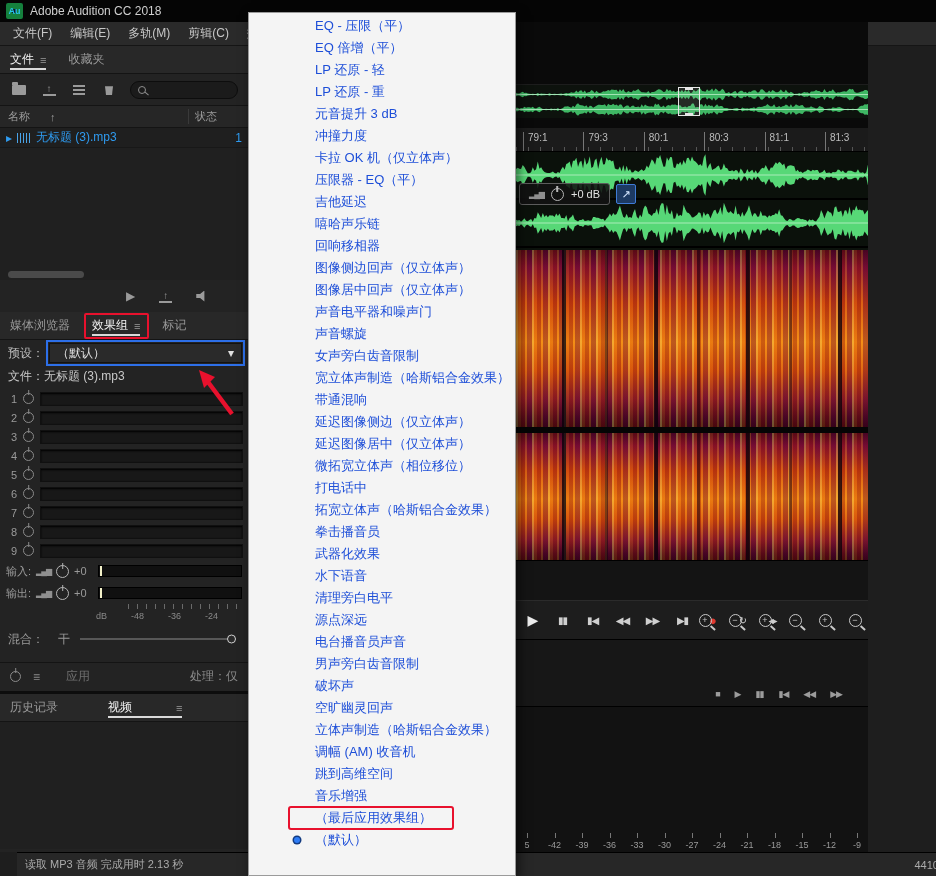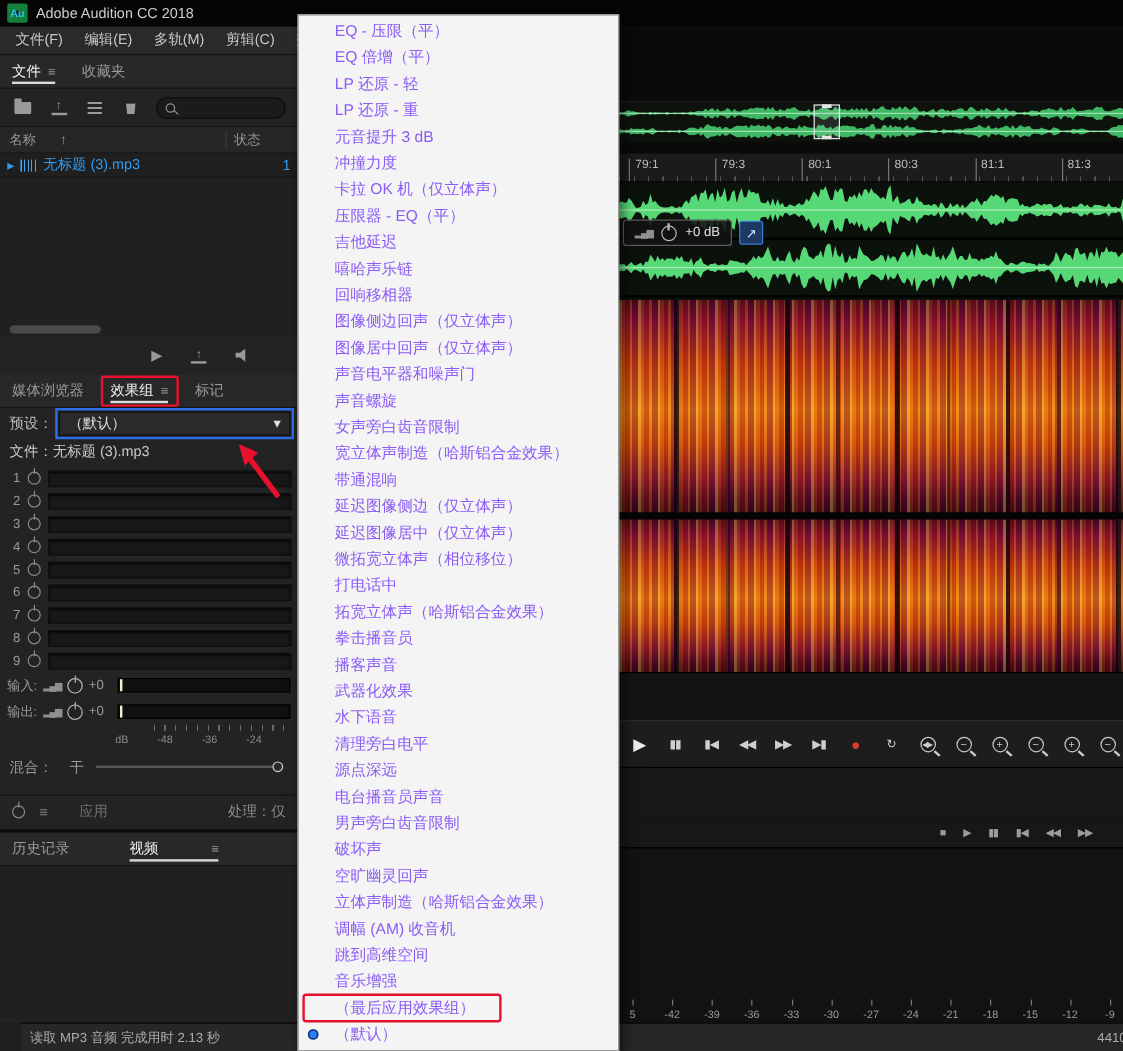--- a/index.html
+++ b/index.html
@@ -64,32 +64,32 @@
   .mix-row{height:26px;display:flex;align-items:center;padding:0 8px;color:#9a9a9a;margin-top:4px;}
   .mix-track{position:relative;flex:1;height:2px;background:#575757;margin-left:10px;margin-right:4px;}
   .mix-knob{position:absolute;right:0;top:50%;transform:translateY(-50%);width:9px;height:9px;border:1.5px solid #cfcfcf;border-radius:50%;background:#2a2a2a;}
   .fx-bottom{height:28px;display:flex;align-items:center;gap:12px;padding:0 10px;border-top:1px solid #141414;color:#8a8a8a;margin-top:10px;}
   .rack-ico{font-size:12px;color:#8a8a8a;}
   .apply-btn{color:#6f6f6f;margin-left:14px;}
   .proc-label{margin-left:auto;white-space:nowrap;overflow:hidden;}
 
   
   .preset-menu{position:absolute;left:248px;top:12px;width:268px;bottom:0;background:#f4f4f4;border:1px solid #9a9a9a;box-shadow:3px 3px 10px rgba(0,0,0,.55);padding-top:2px;z-index:50;overflow:hidden;}
-  .menu-item{position:relative;height:22px;line-height:22px;padding-left:30px;color:#8b5cf6;font-size:13px;white-space:nowrap;}
+  .menu-item{position:relative;height:22px;line-height:22px;padding-left:30px;color:#1d4ed8;font-size:13px;white-space:nowrap;margin-left:36px;}
   .menu-item.boxed::after{content:'';position:absolute;left:3px;width:162px;top:-1px;bottom:-1px;border:2px solid #e8112d;border-radius:3px;}
   .menu-item.selected::before{content:'';position:absolute;left:9px;top:8px;width:6px;height:6px;border-radius:50%;background:#2e7cf6;box-shadow:0 0 0 1.5px #123a80;}
 
   
   .history-empty{height:127px;background:#202020;}
 
   
   .status-bar{position:absolute;left:17px;top:852px;width:936px;height:24px;background:#272727;border-top:1px solid #000;display:flex;align-items:center;justify-content:space-between;padding:0 8px;color:#ababab;font-size:11px;z-index:5;}
 
   
-  .editor{position:absolute;left:516px;top:22px;width:420px;height:830px;background:#0d0d0d;z-index:10;}
+  .editor{position:absolute;left:516px;top:22px;width:352px;height:830px;background:#0d0d0d;z-index:10;}
   .ed-top{height:63px;background:#0a0a0a;border-bottom:1px solid #1d1d1d;}
   .overview{height:33px;background:#0d120d;position:relative;padding:3px 0 2px 0;}
   .ov-band{height:13px;margin-bottom:2px;}
   .sel-bracket{position:absolute;left:162px;top:2px;width:22px;height:29px;border:1px solid #e6e6e6;background:rgba(255,255,255,.10);}
   .sel-bracket::before,.sel-bracket::after{content:'';position:absolute;left:50%;transform:translateX(-50%);width:8px;height:3px;background:#e6e6e6;}
   .sel-bracket::before{top:-1px;}.sel-bracket::after{bottom:-1px;}
   .ed-gap1{height:10px;background:#0a0a0a;}
   .timeline{height:24px;background:#1b1b1b;position:relative;border-bottom:1px solid #000;}
   .timeline::after{content:'';position:absolute;left:0;right:0;bottom:0;height:4px;background:repeating-linear-gradient(90deg,#555 0 1px,transparent 1px 12px);}
   .tick{position:absolute;top:4px;font-size:10px;color:#bdbdbd;padding-left:5px;}
@@ -452,21 +452,20 @@
       <div class="menu-item">声音螺旋</div>
       <div class="menu-item">女声旁白齿音限制</div>
       <div class="menu-item">宽立体声制造（哈斯铝合金效果）</div>
       <div class="menu-item">带通混响</div>
       <div class="menu-item">延迟图像侧边（仅立体声）</div>
       <div class="menu-item">延迟图像居中（仅立体声）</div>
       <div class="menu-item">微拓宽立体声（相位移位）</div>
       <div class="menu-item">打电话中</div>
       <div class="menu-item">拓宽立体声（哈斯铝合金效果）</div>
       <div class="menu-item">拳击播音员</div>
-      <div class="menu-item">播客声音</div>
       <div class="menu-item">武器化效果</div>
       <div class="menu-item">水下语音</div>
       <div class="menu-item">清理旁白电平</div>
       <div class="menu-item">源点深远</div>
       <div class="menu-item">电台播音员声音</div>
       <div class="menu-item">男声旁白齿音限制</div>
       <div class="menu-item">破坏声</div>
       <div class="menu-item">空旷幽灵回声</div>
       <div class="menu-item">立体声制造（哈斯铝合金效果）</div>
       <div class="menu-item">调幅 (AM) 收音机</div>

